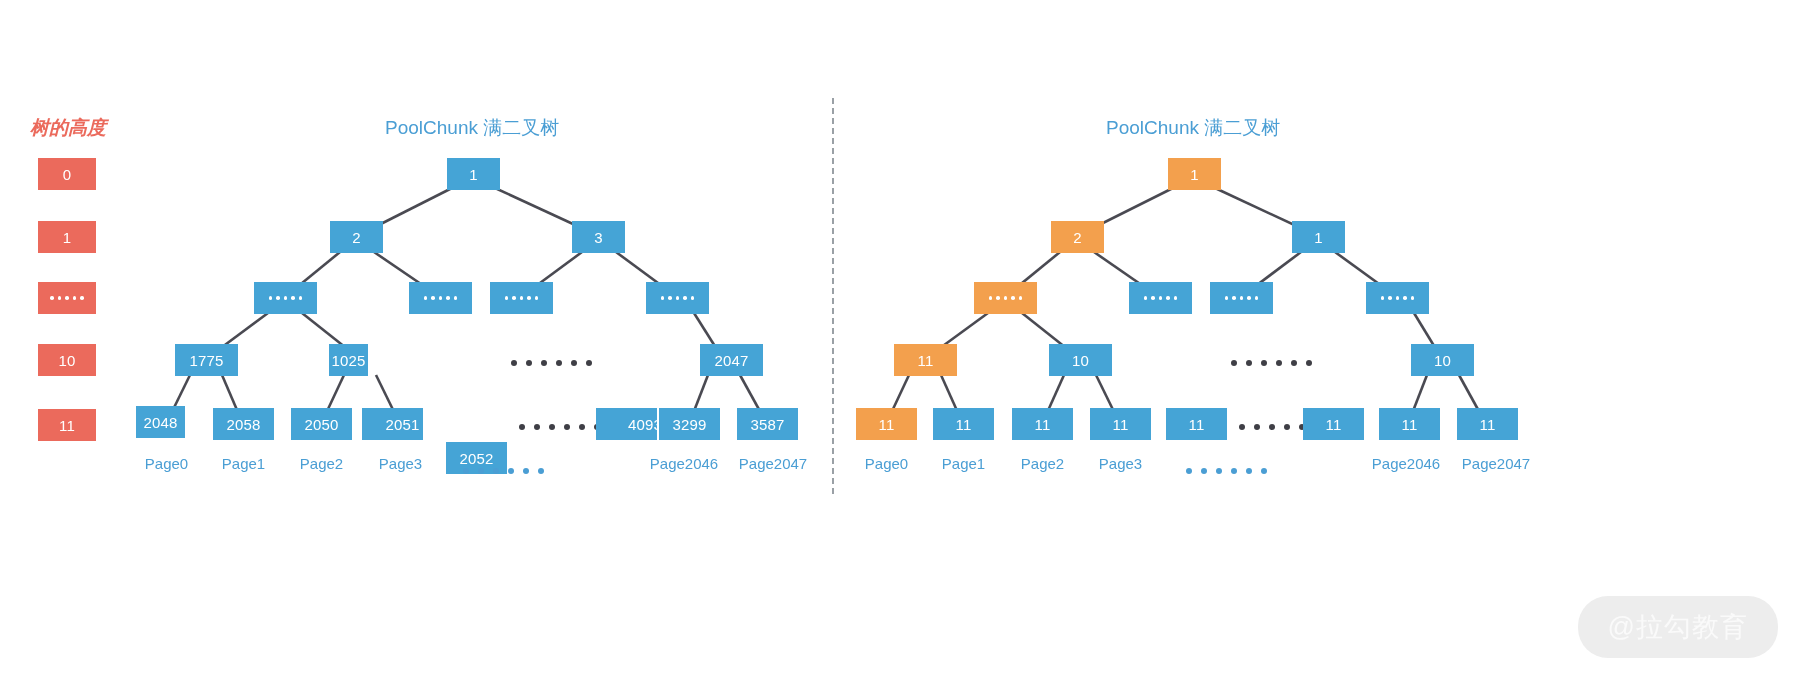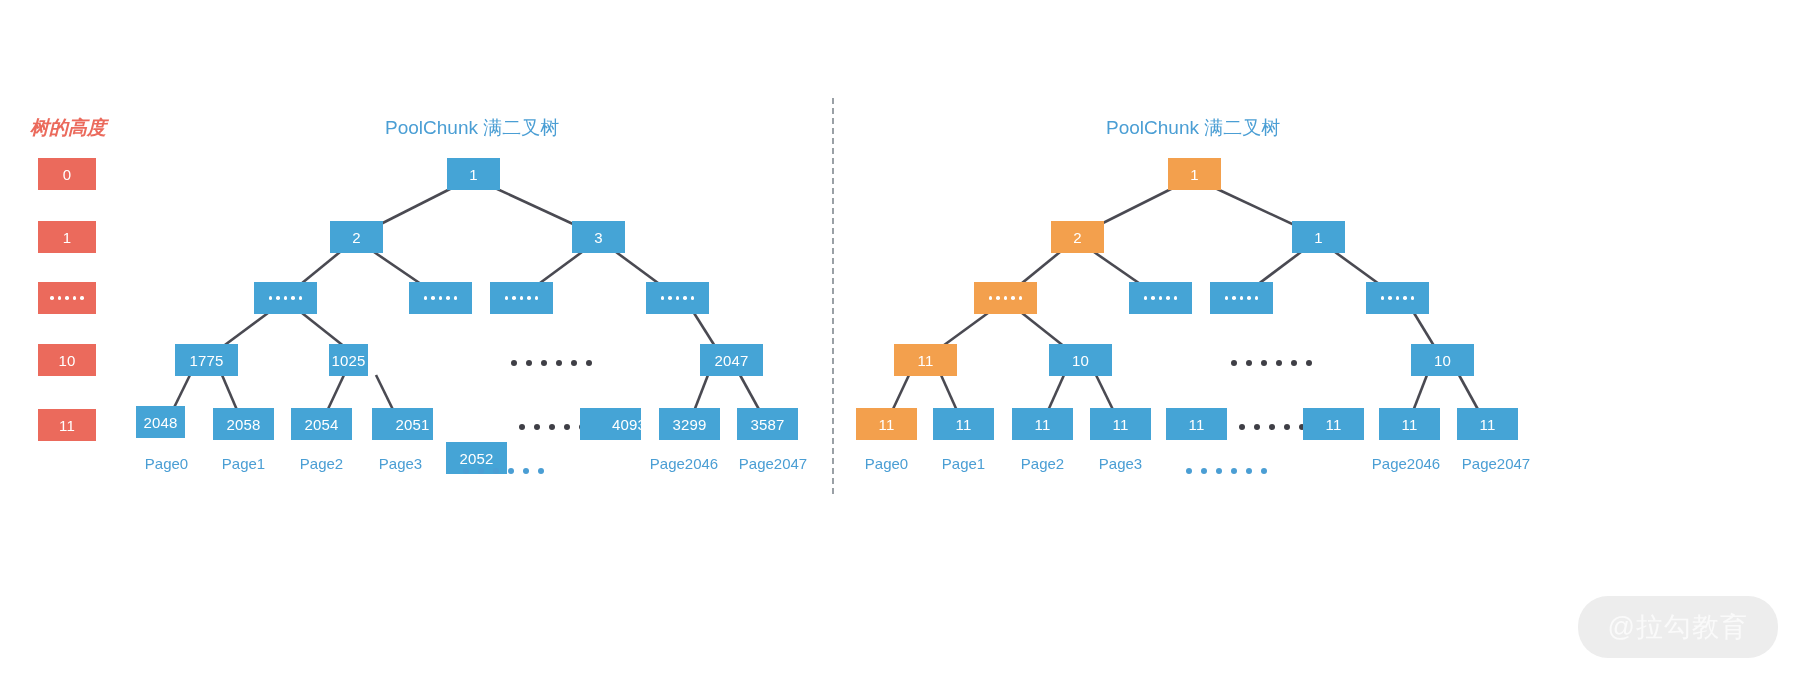--- a/index.html
+++ b/index.html
@@ -239,32 +239,32 @@
     <i></i>
       <i></i>
       <i></i>
       <i></i>
       <i></i>
       <i></i>
   </div>
 
   <div class="node blue" style="left:136px; top:406px; width:49px;">2048</div>
   <div class="node blue" style="left:213px; top:408px; width:61px;">2058</div>
-  <div class="node blue" style="left:291px; top:408px; width:61px;">2054</div>
-  <div class="node blue" style="left:372px; top:408px; width:61px;padding-left:20px;">2051</div>
+  <div class="node blue" style="left:291px; top:408px; width:61px;">2050</div>
+  <div class="node blue" style="left:362px; top:408px; width:61px;padding-left:20px;">2051</div>
   <div class="node blue" style="left:446px; top:408px; width:61px;margin-top:34px;">2052</div>
   <div class="dotgroup dark" style="left:519px; top:424px;">
     <i></i>
       <i></i>
       <i></i>
       <i></i>
       <i></i>
       <i></i>
   </div>
-  <div class="node blue" style="left:580px; top:408px; width:61px;padding-left:37px;">4093</div>
+  <div class="node blue" style="left:596px; top:408px; width:61px;padding-left:37px;">4093</div>
   <div class="node blue" style="left:659px; top:408px; width:61px;">3299</div>
   <div class="node blue" style="left:737px; top:408px; width:61px;">3587</div>
 
   <div class="page-label" style="left:136px; top:455px; width:61px;">Page0</div>
   <div class="page-label" style="left:213px; top:455px; width:61px;">Page1</div>
   <div class="page-label" style="left:291px; top:455px; width:61px;">Page2</div>
   <div class="page-label" style="left:370px; top:455px; width:61px;">Page3</div>
   <div class="dotgroup blue" style="left:463px; top:468px;">
     <i></i>
       <i></i>

